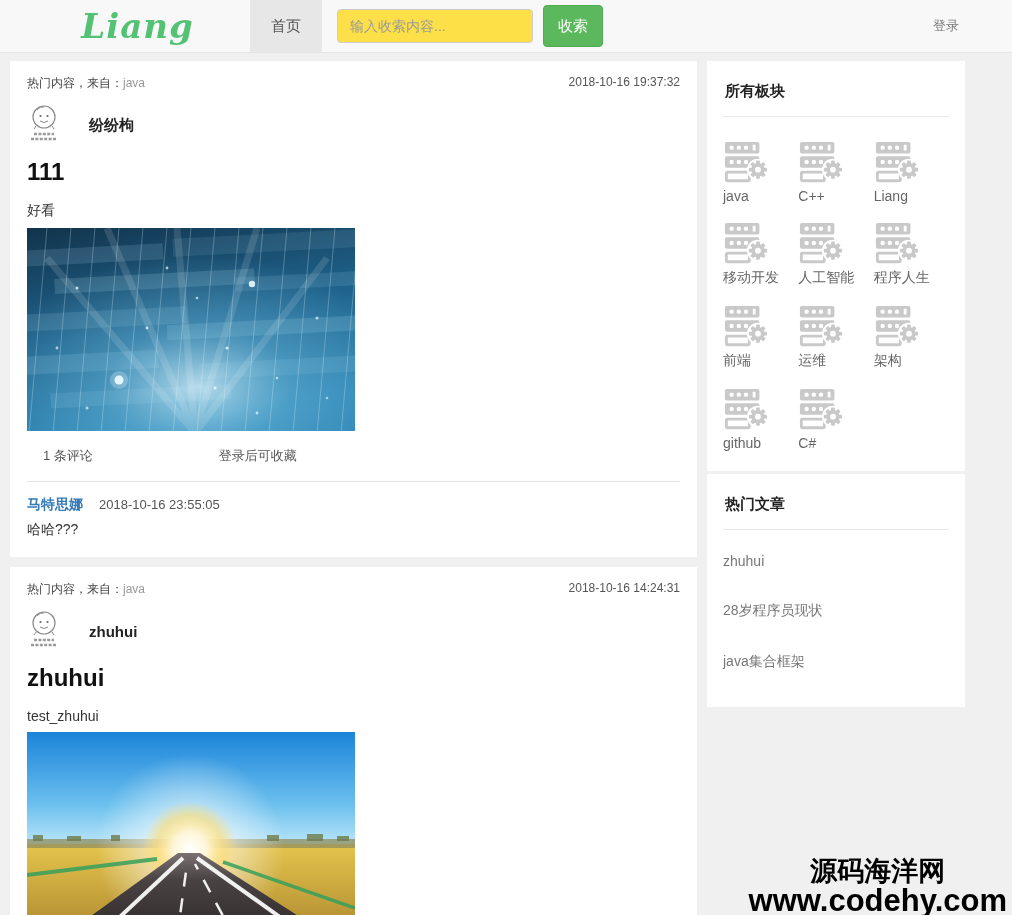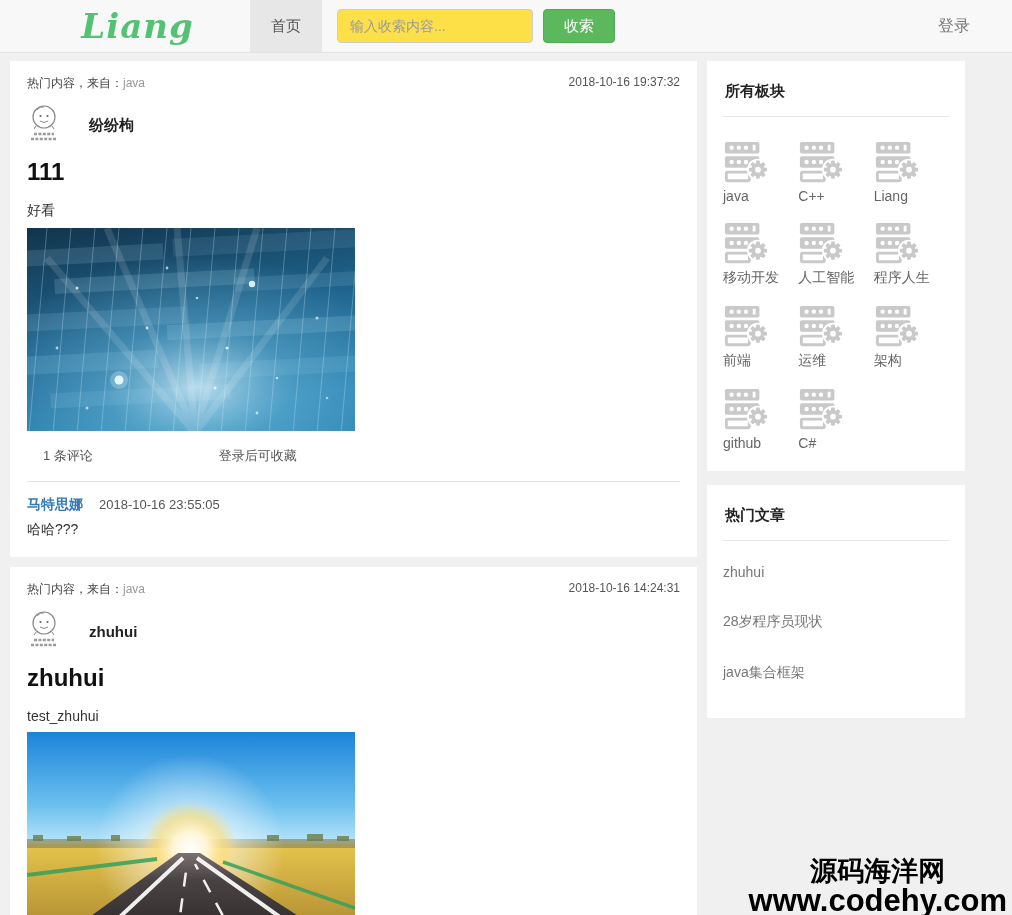--- a/index.html
+++ b/index.html
@@ -52,47 +52,47 @@
     padding: 0 12px;
     font-size: 14px;
     color: #555;
     font-family: "Liberation Sans", sans-serif;
     outline: none;
     background: #fde047;
   }
   .search-input::placeholder { color: #9a9a9a; }
   .search-btn {
     margin-left: 10px;
-    height: 34px;
-    padding: 0 20px;
+    height: 42px;
+    padding: 0 14px;
     background: #5cb85c;
     border: 1px solid #4cae4c;
     border-radius: 4px;
     color: #fff;
     font-size: 15px;
     font-family: "Liberation Sans", sans-serif;
     cursor: pointer;
   }
   .login-link {
     margin-left: auto;
-    margin-right: 42px;
+    margin-right: 53px;
     color: #777;
-    font-size: 16px;
+    font-size: 13px;
     cursor: pointer;
   }
 
   
   .page {
     display: flex;
     align-items: flex-start;
     padding: 8px 10px 0 10px;
     gap: 10px;
   }
   .main-col { width: 687px; display: flex; flex-direction: column; gap: 10px; }
-  .side-col { width: 258px; display: flex; flex-direction: column; gap: 14px; }
+  .side-col { width: 258px; display: flex; flex-direction: column; gap: 3px; }
 
   
   .card { background: #fff; padding: 14px 17px 18px; }
   .post-meta {
     display: flex;
     justify-content: space-between;
     font-size: 12px;
     color: #444;
   }
   .post-meta .board-name { color: #999; }

